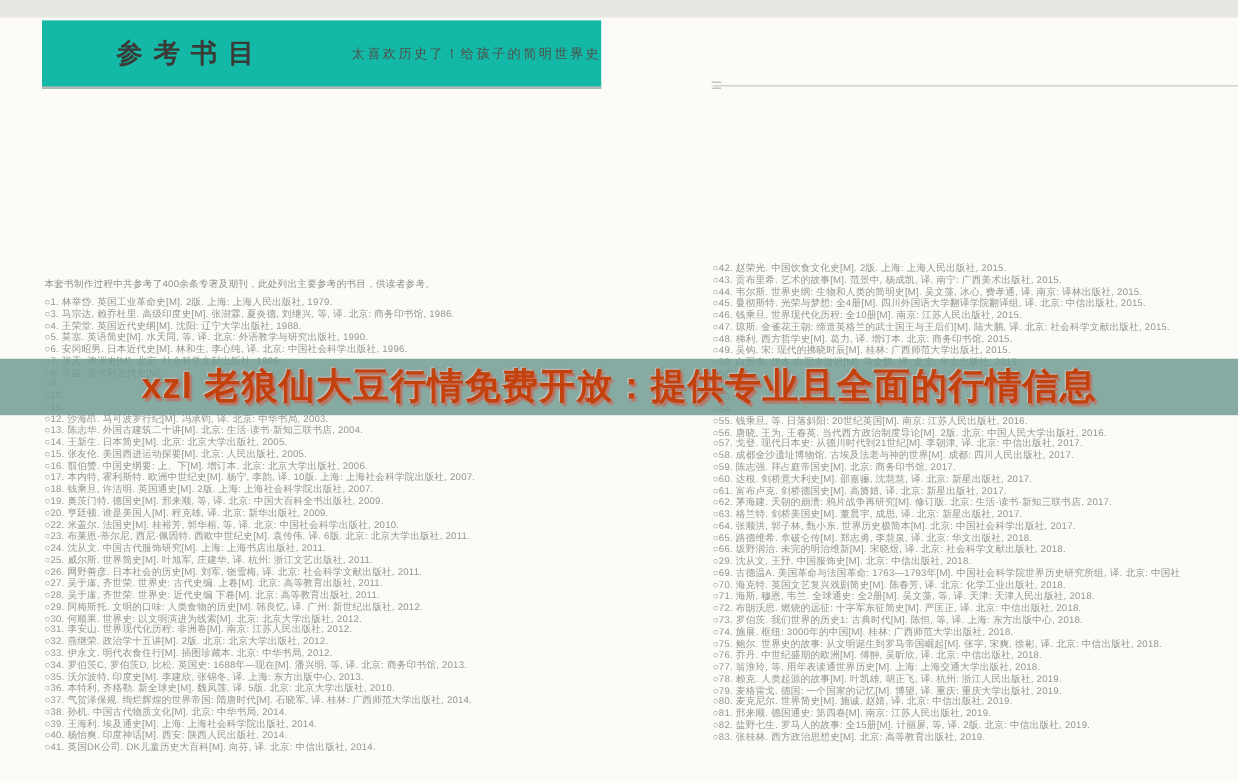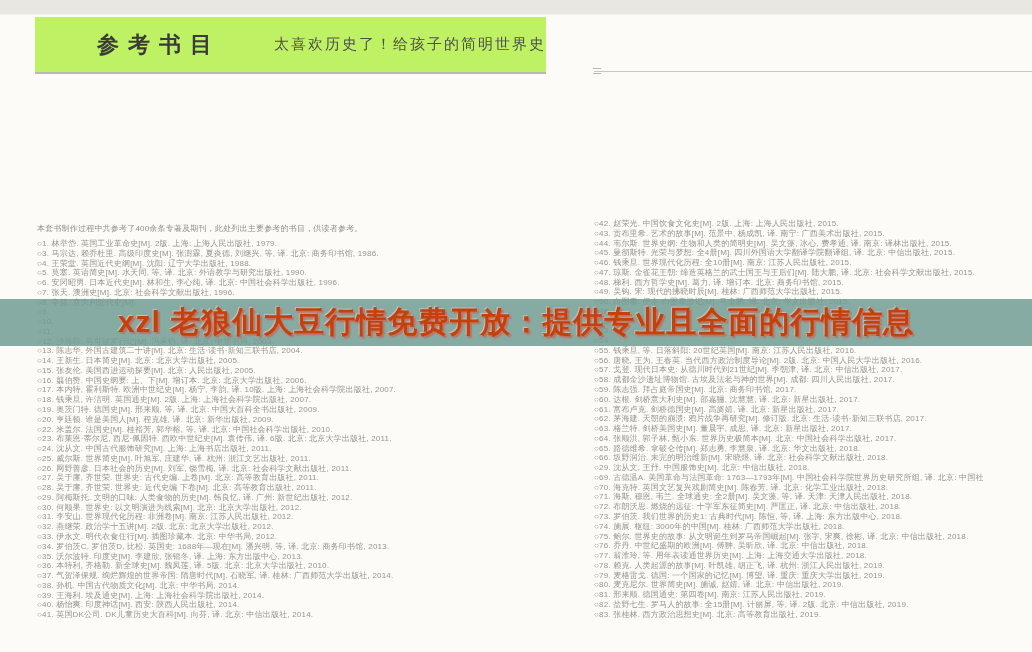--- a/index.html
+++ b/index.html
@@ -8,51 +8,51 @@
     position:relative;
     background:#fcfbf7;
     overflow:hidden;
     font-family:"Liberation Sans","DejaVu Sans",sans-serif;
   }
   .top-strip {
     position:absolute; left:0; top:0; width:1032px; height:15px;
     background:#e9e7e1; border-bottom:1px solid #f3f1ec;
   }
   .header-bar {
-    position:absolute; left:35px; top:17px; width:511px; height:57px;
-    background:#bef264; border-bottom:2px solid #b9b8b4;
+    position:absolute; left:35px; top:17px; width:466px; height:57px;
+    background:#14b8a6; border-bottom:2px solid #b9b8b4;
     display:flex; align-items:center;justify-content:space-between;
   }
   .header-title {
     margin-left:62px;
     font-size:22px; font-weight:bold; color:#39393６;
     color:#3a3a37; letter-spacing:9px; white-space:nowrap;
   }
   .header-subtitle {
     margin-left:28px;
-    font-size:15px; color:#504f4a; letter-spacing:2px; white-space:nowrap;
+    font-size:11px; color:#504f4a; letter-spacing:2px; white-space:nowrap;
   }
   .right-rule {
     position:absolute; left:594px; top:71px; width:438px; height:1px;
     background:#c8c6c1;
   }
   .rule-mark {
     position:absolute; left:593px; top:68px; width:8px; height:6px;
     border-top:1px solid #b9b7b2; border-bottom:1px solid #b9b7b2;
   }
   .col {
     position:absolute;
     font-size:8px; line-height:9.78px; color:#96958e;
     letter-spacing:0.2px;
   }
   .col-left  { left:37px;  top:224px; width:526px; }
   .col-right { left:594px; top:219px; width:438px; }
   .intro-line {
     height:15px; line-height:10px;
-    white-space:nowrap; overflow:hidden; color:#908f88;
+    white-space:nowrap; overflow:hidden; color:#908f88;margin-top:8px;
   }
   .bib-line {
     height:9.78px; line-height:9.78px;
     white-space:nowrap; overflow:hidden;
   }
   .promo-banner {
     position:absolute; left:0; top:299px; width:1032px; height:47px;
     background:rgba(113,156,148,0.85);
     z-index:5;
     display:flex; align-items:center; justify-content:center;

